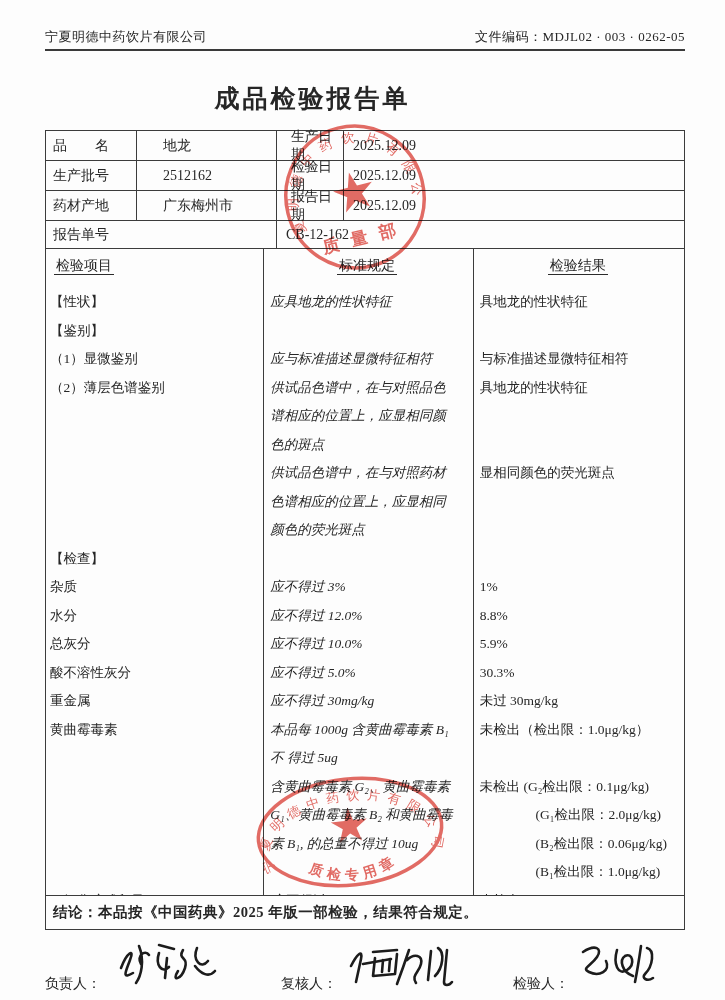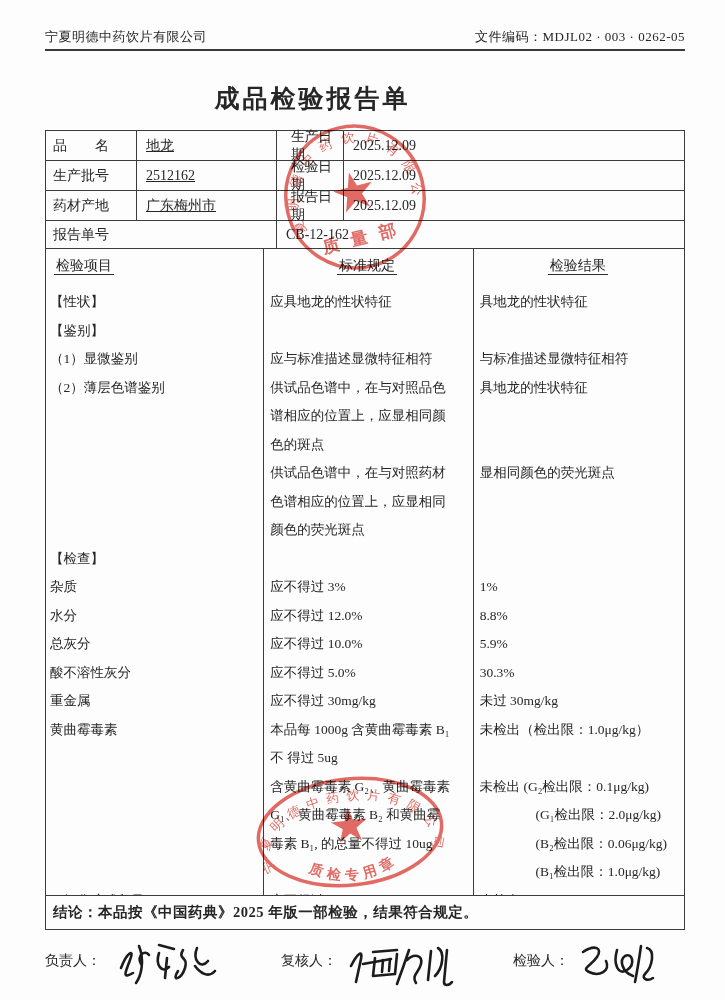--- a/index.html
+++ b/index.html
@@ -26,56 +26,56 @@
   .report-box{
     position:absolute;top:130px;left:45px;width:640px;height:800px;
     border:1.5px solid #3c3c3c;box-sizing:border-box;
     display:flex;flex-direction:column;font-size:14px;
   }
   .info-row{display:flex;border-bottom:1.5px solid #3c3c3c;align-items:center;}
   .info-row .cell{box-sizing:border-box;height:100%;display:flex;align-items:center;}
   .ir{height:29px;}
   .ir-last{height:27px;}
   .c-l1{width:90px;padding-left:7px;}
-  .c-v1{width:140px;padding-left:9px;border-left:1.2px solid #3c3c3c;text-decoration:underline;}
+  .c-v1{width:140px;padding-left:26px;border-left:1.2px solid #3c3c3c;}
   .c-l2{width:67px;padding-left:14px;border-left:1.2px solid #3c3c3c;letter-spacing:-0.5px;}
   .c-v2{flex:1;padding-left:9px;border-left:1.2px solid #3c3c3c;}
   .c-lwide{width:230px;padding-left:7px;}
   .c-vwide{flex:1;padding-left:9px;border-left:1.2px solid #3c3c3c;}
 
   
   .cols-zone{position:relative;flex:1;overflow:hidden;}
   .vline{position:absolute;top:0;bottom:0;width:1.2px;background:#3c3c3c;}
   .vline.v1{left:217px;}
   .vline.v2{left:427px;}
   .thead{display:flex;height:34px;align-items:center;}
   .th{box-sizing:border-box;text-align:center;font-size:14px;}
   .th span{border-bottom:1px solid #2b2b2b;padding:0 2px 1px 2px;}
   .th.h1{width:217px;text-align:left;padding-left:8px;}
   .th.h2{width:210px;}
   .th.h3{width:213px;}
   .tbody{padding-top:5px;}
   .t-row{display:flex;align-items:flex-start;min-height:28.5px;}
   .t-cell{box-sizing:border-box;line-height:28.5px;font-size:13.5px;white-space:pre-line;}
   .c-item{width:217px;padding-left:4px;}
-  .c-spec{width:210px;padding:0 18px 0 8px;}
+  .c-spec{width:210px;padding:0 18px 0 8px;font-style:italic;}
   .c-result{width:213px;padding-left:8px;}
   .c-result.hang{padding-left:64px;text-indent:-56px;}
 
   .conclusion{
     border-top:1.5px solid #3c3c3c;height:33px;line-height:32px;
     padding-left:7px;font-size:14.5px;font-weight:600;letter-spacing:.5px;
   }
 
   
   .sign-row{
     position:absolute;top:938px;left:45px;width:660px;
     display:flex;align-items:flex-start;font-size:14px;
   }
-  .sig-group{display:flex;align-items:flex-start;}
+  .sig-group{display:flex;align-items:flex-end;}
   .sig-label{padding-top:14px;white-space:nowrap;}
   .sig-svg{margin:0 6px;}
 
   
   .stamp{position:absolute;opacity:.82;mix-blend-mode:multiply;pointer-events:none;}
   .stamp-top{left:270px;top:112px;}
   .stamp-bottom{left:245px;top:762px;}
 </style>
 </head>
 <body>

